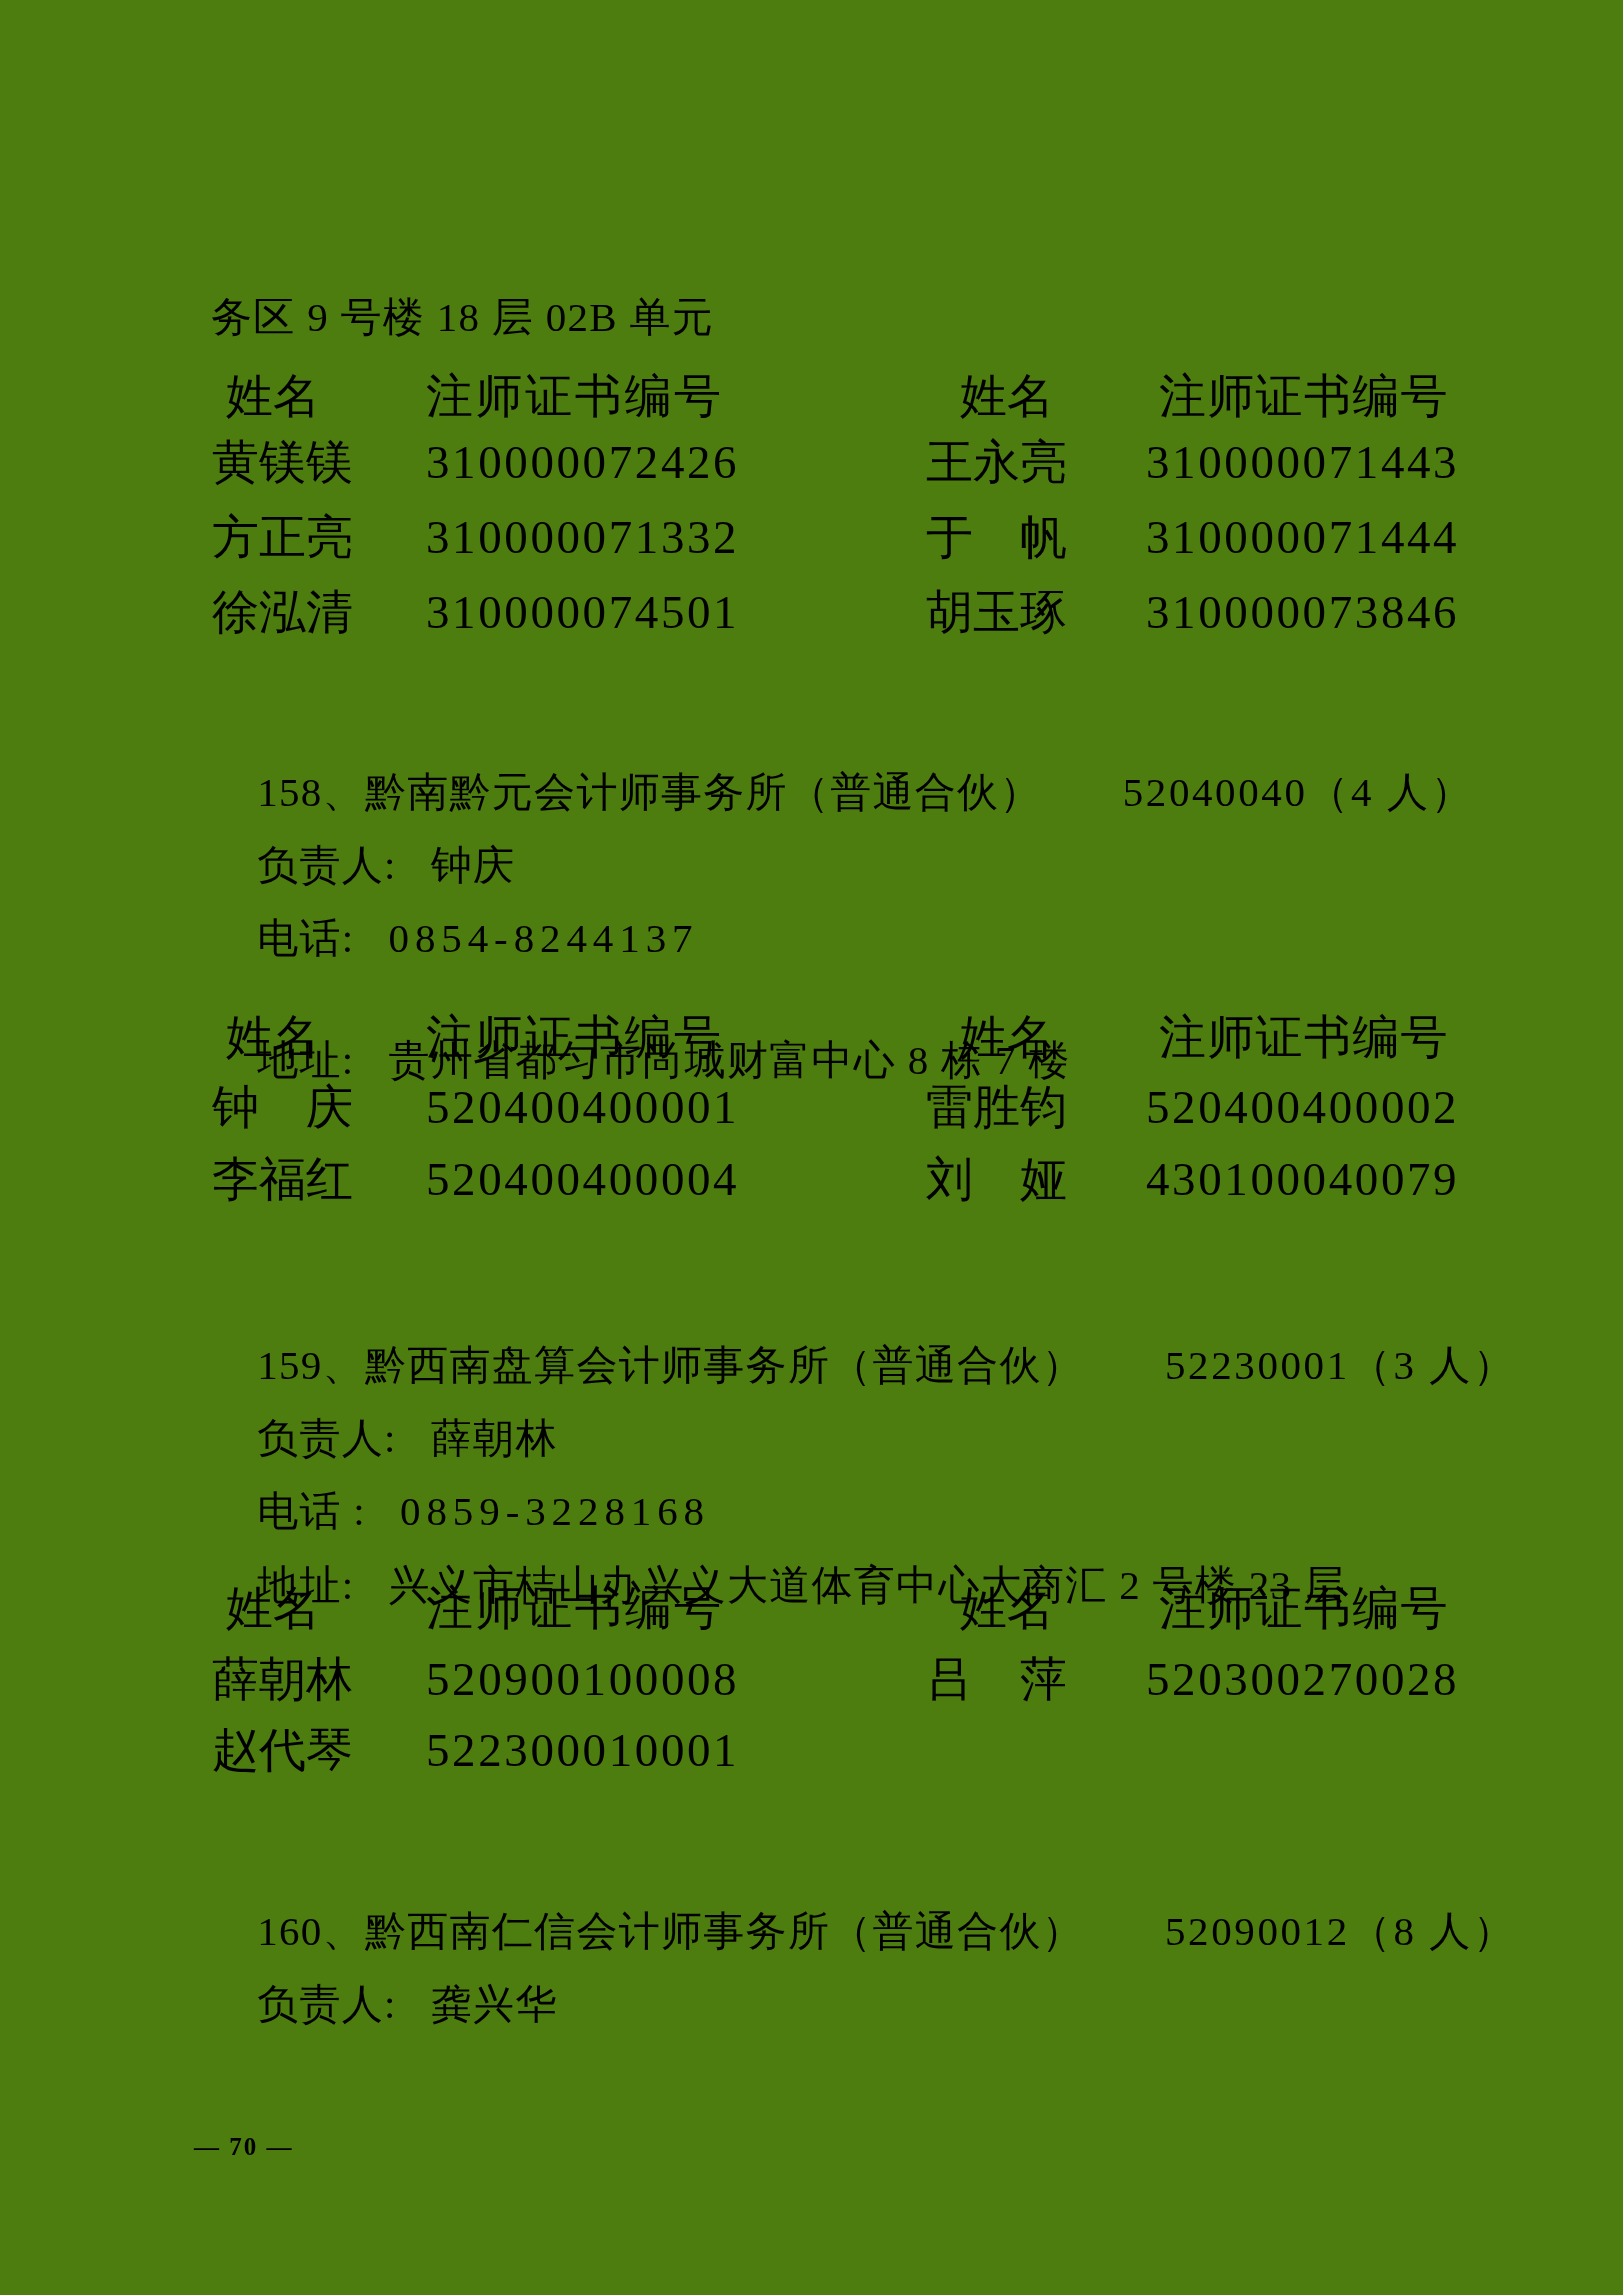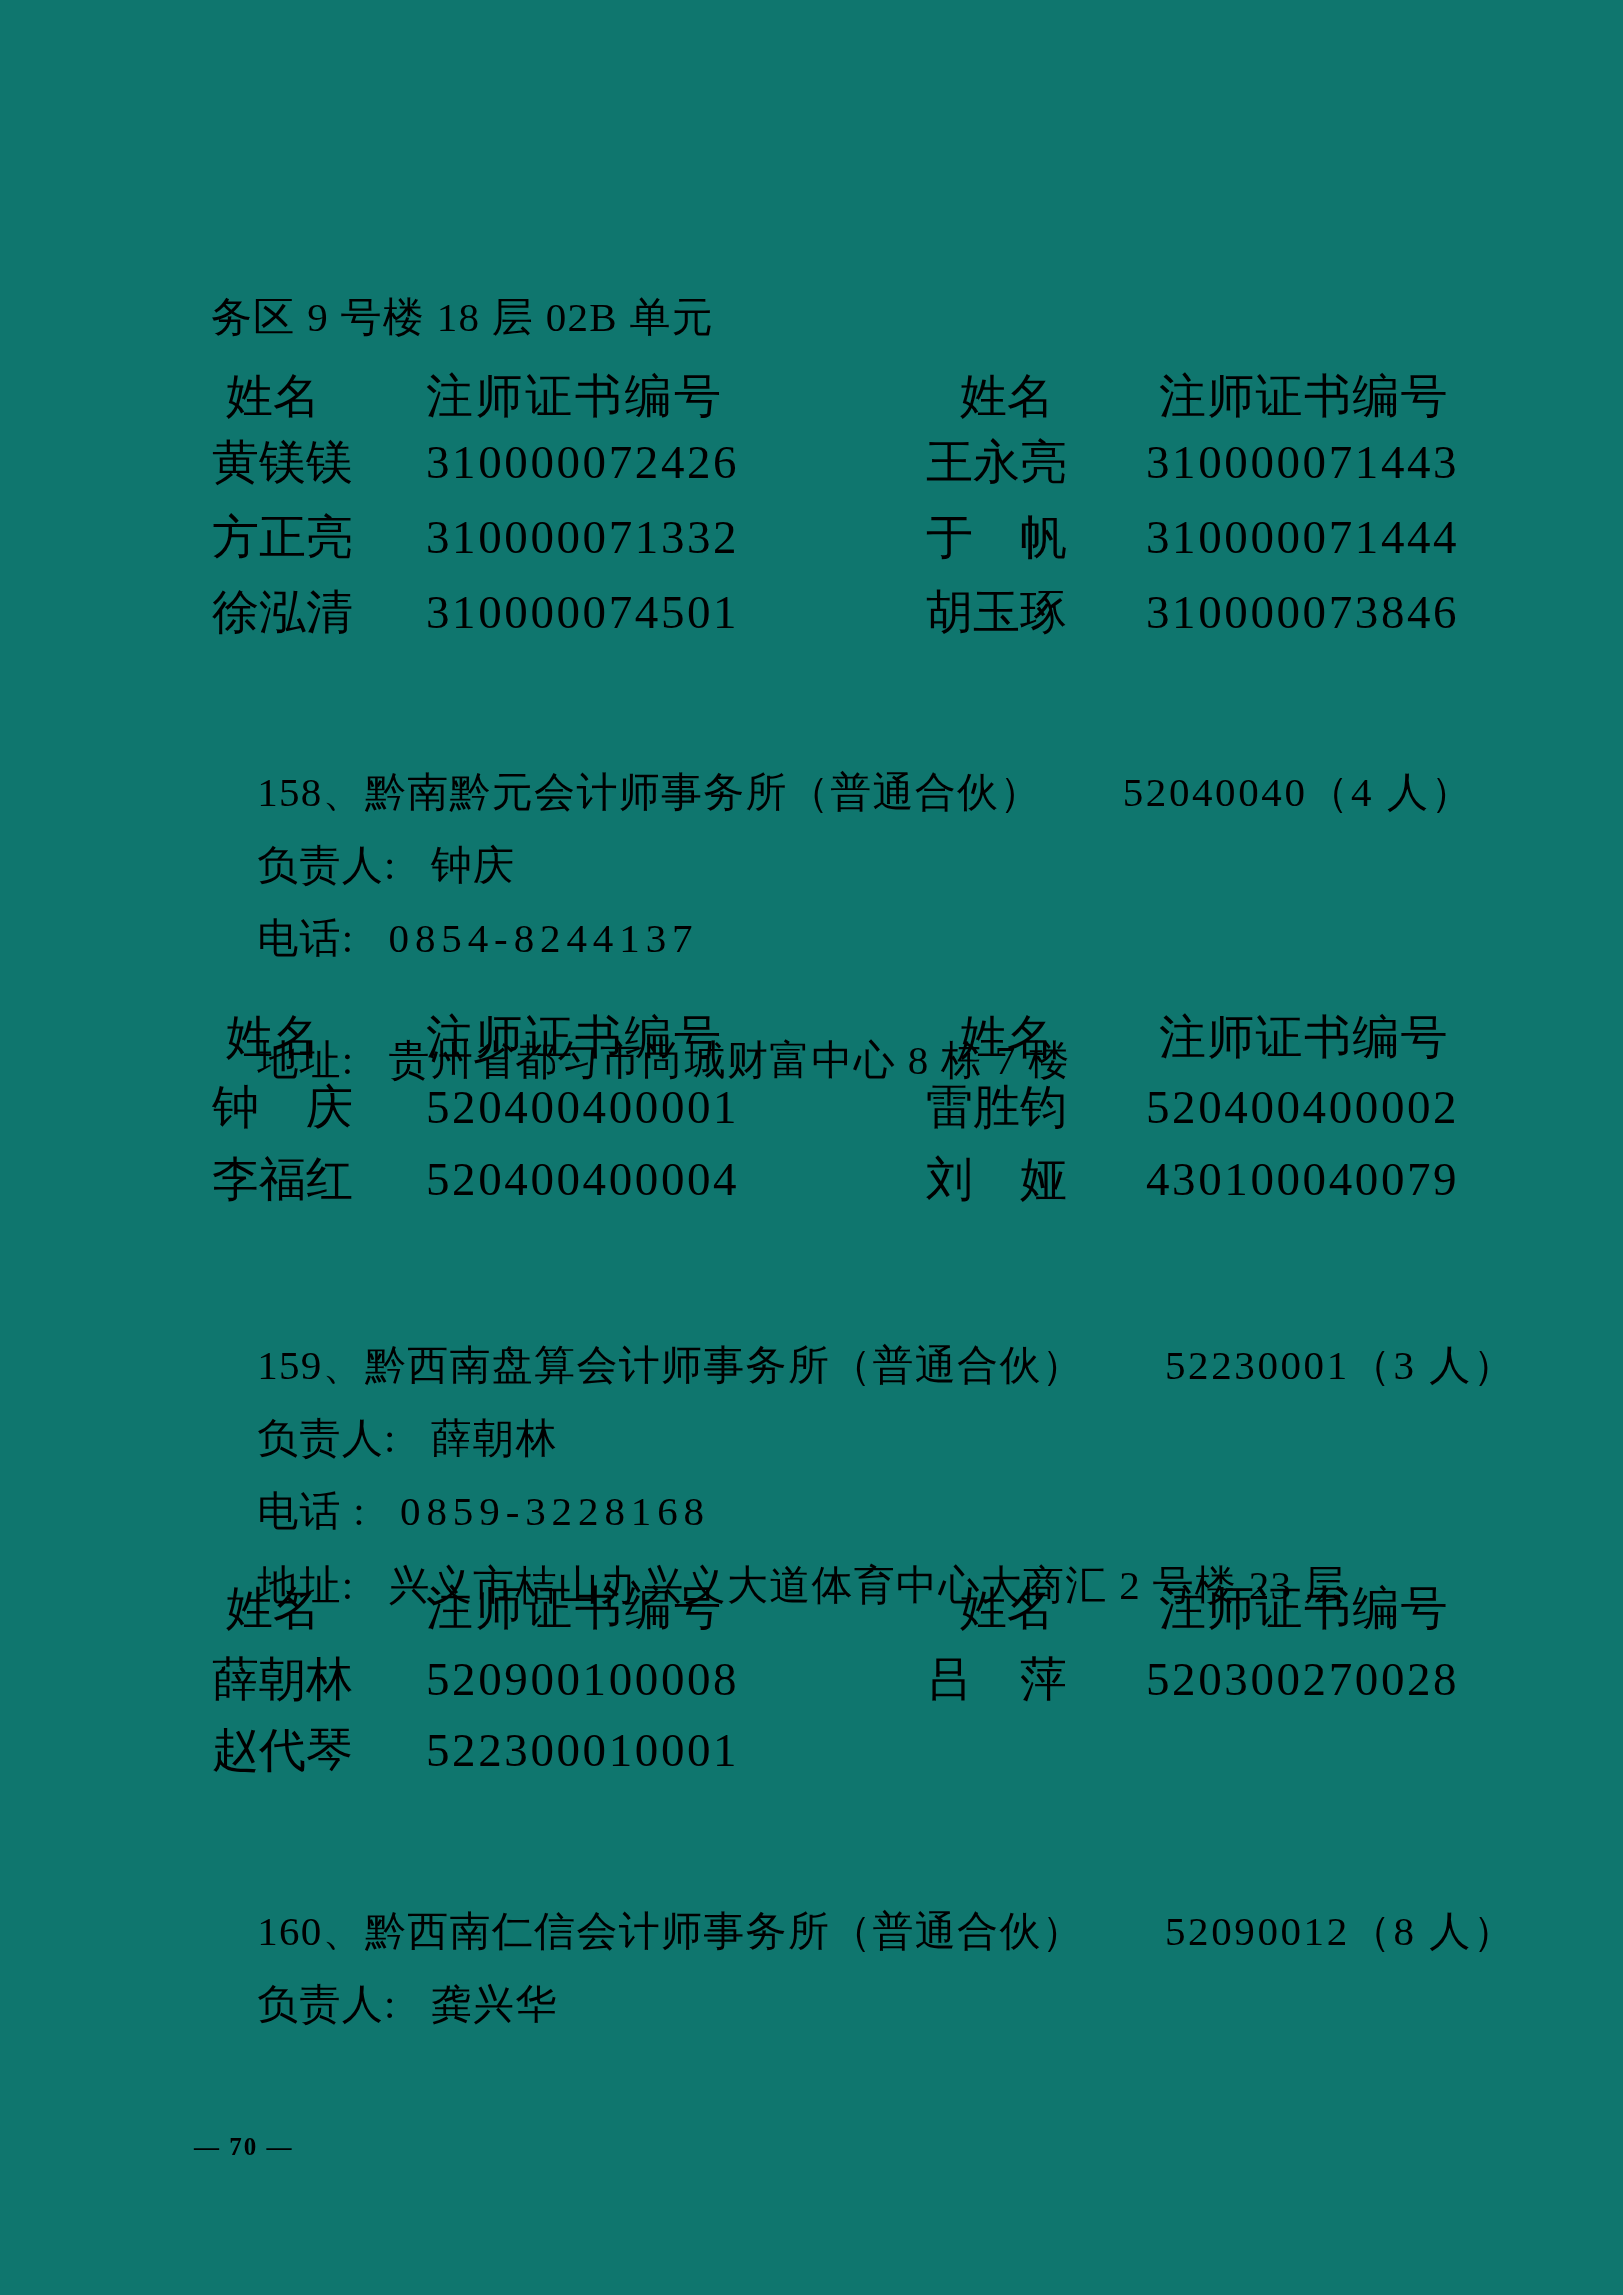--- a/index.html
+++ b/index.html
@@ -1,21 +1,21 @@
 <!DOCTYPE html>
 <html style="font-size:10.5px"><head>
 <meta charset="utf-8">
 <style>
   html, body { margin: 0; padding: 0; background: #888; }
   .page {
     position: relative;
     width: 1623px;
     height: 2295px;
     margin: 0 auto;
-    background: #0f766e;
+    background: #4d7c0f;
     color: #000000;
     font-family: "Liberation Serif", "DejaVu Serif", serif;
     overflow: hidden;
   }
   .line {
     position: absolute;
     left: 211px;
     font-size: 41px;
     line-height: 47px;
     white-space: pre;

